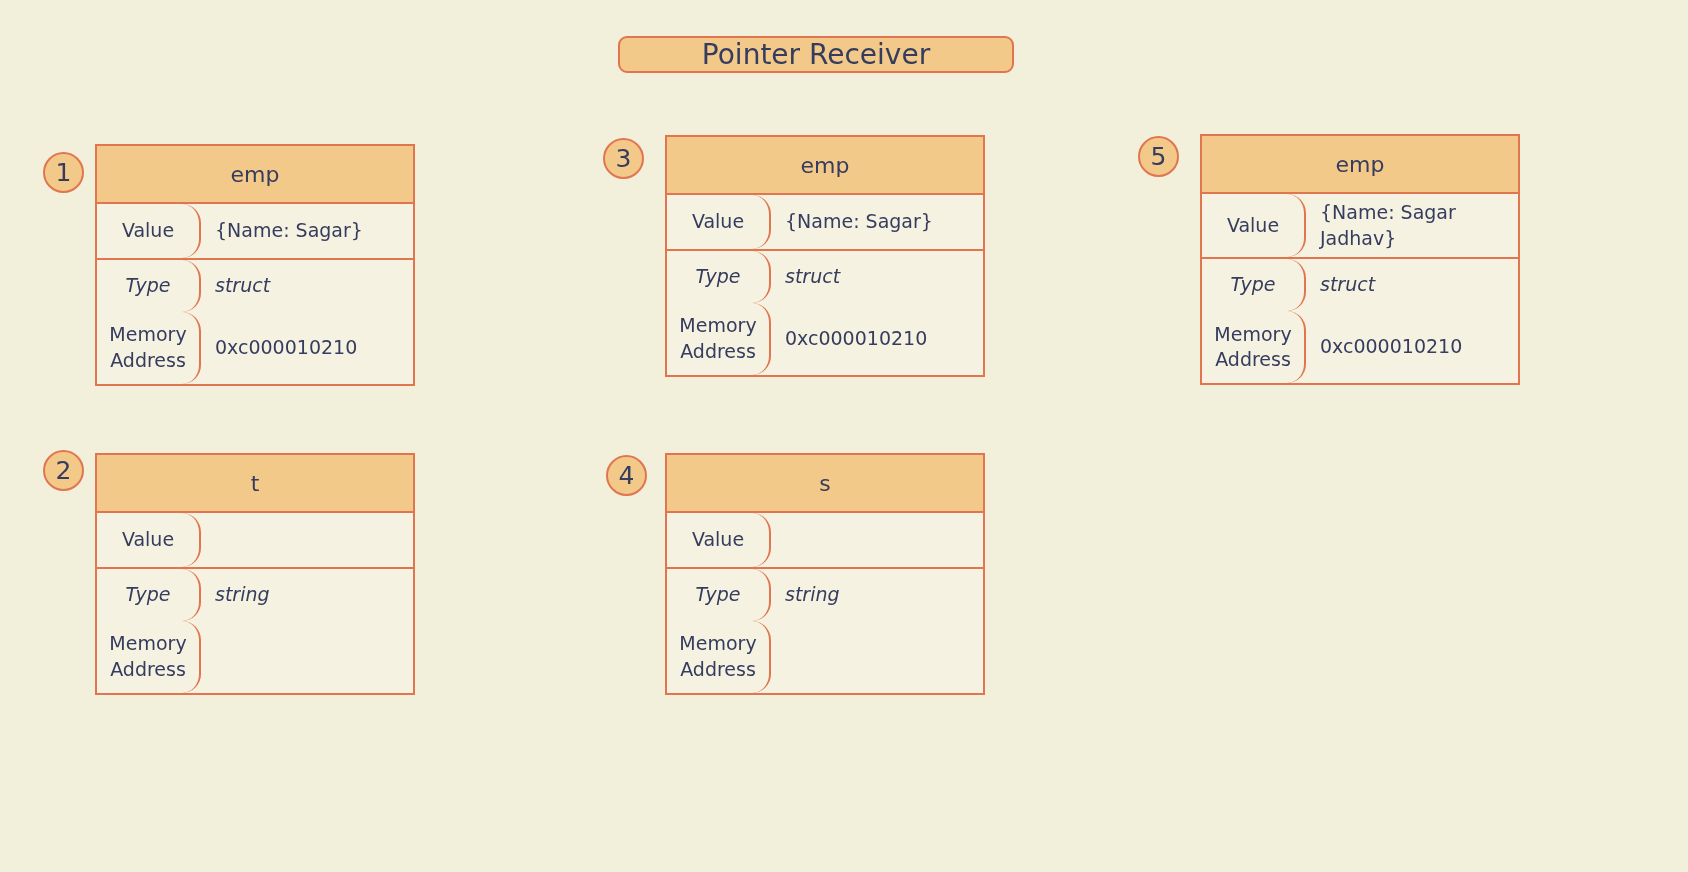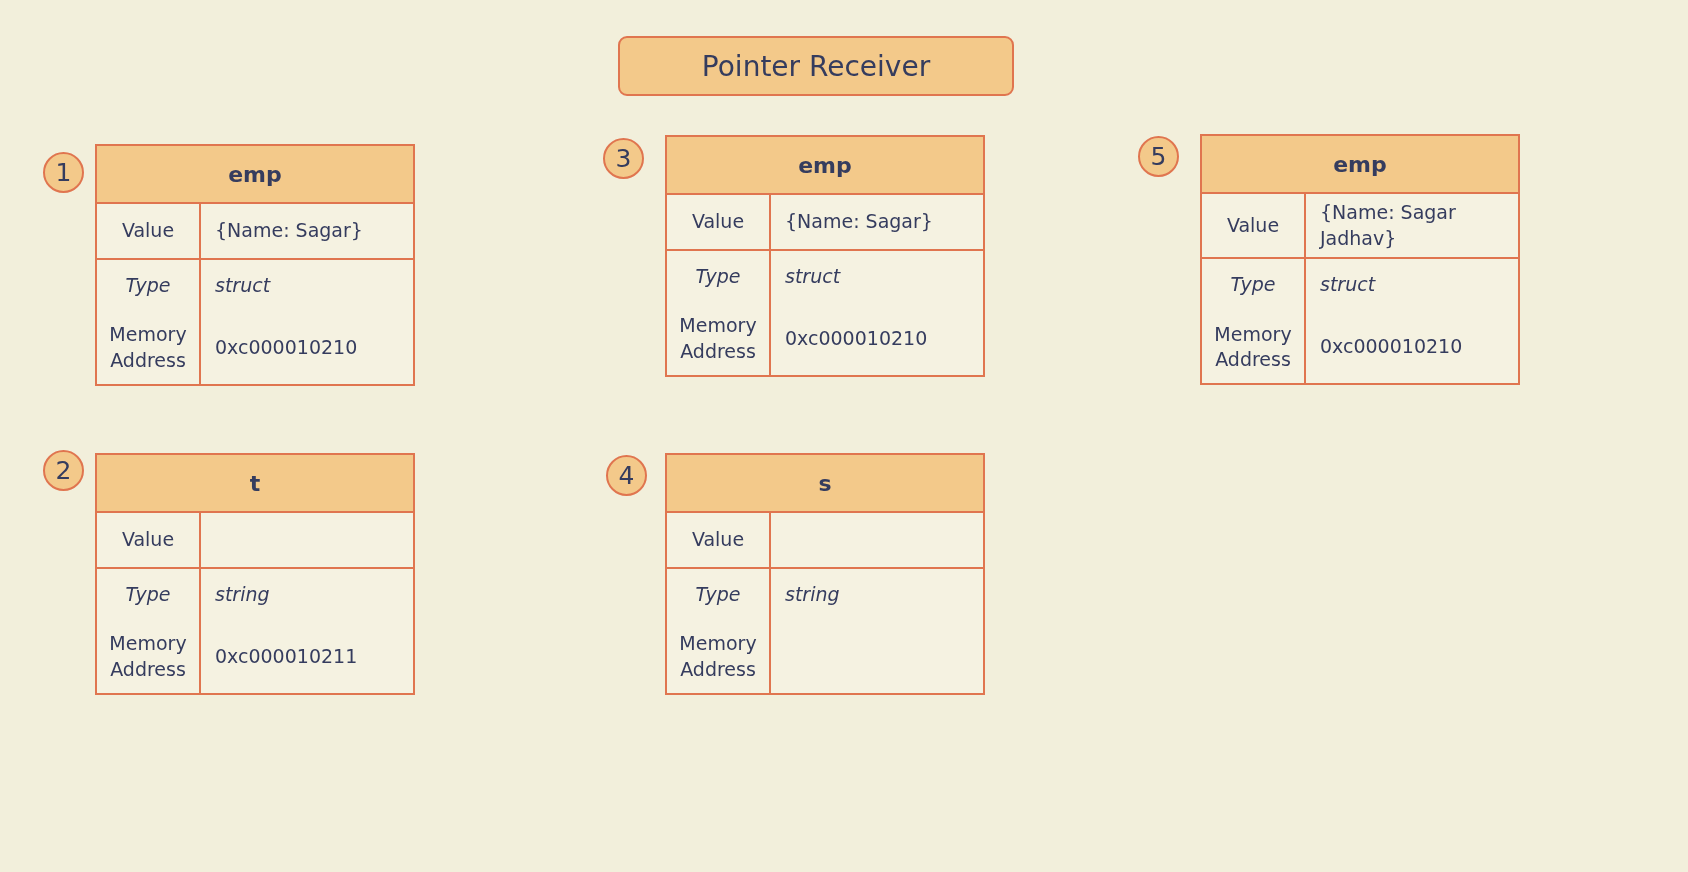--- a/index.html
+++ b/index.html
@@ -9,21 +9,21 @@
     background: #f2efdb;
     color: #353c5e;
     position: relative;
     overflow: hidden;
   }
   .canvas { position: absolute; inset: 0; }
 
   .title-box {
     position: absolute;
     left: 618px; top: 36px;
-    width: 396px; height: 60px;
+    width: 396px; height: 37px;
     background: #f3c98a;
     border: 2.5px solid #e0754f;
     border-radius: 9px;
     display: flex; align-items: center; justify-content: center;
     font-size: 28px;
     color: #353c5e;
   }
 
   .badge {
     position: absolute;
@@ -40,38 +40,39 @@
     position: absolute;
     width: 320px;
     background: #f5f2e1;
     border: 2px solid #e0754f;
   }
   .thead {
     height: 58px;
     background: #f3c98a;
     border-bottom: 2px solid #e0754f;
     display: flex; align-items: center; justify-content: center;
-    font-weight: bold;
+    font-weight: normal;
     font-size: 22px;
   }
   .trow {
     display: grid;
     grid-template-columns: 104px 1fr;
   }
   .value-row {
     border-bottom: 2px solid #e0754f;
     min-height: 56px;
   }
   .tlabel {
     border-right: 2px solid #e0754f;
     display: flex; align-items: center; justify-content: center;
     text-align: center;
     font-size: 19px;
     padding: 6px 4px;
     line-height: 1.35;
+    border-radius: 19px;
   }
   .tval {
     display: flex; align-items: center;
     font-size: 19px;
     padding: 6px 10px 6px 14px;
     line-height: 1.35;
   }
   .sub-type  { min-height: 52px; font-style: italic; }
   .sub-mem   { min-height: 72px; }
 </style>
@@ -110,21 +111,20 @@
     <div class="thead">t</div>
     <div class="trow value-row">
       <div class="tlabel">Value</div>
     </div>
     <div class="trow sub-type">
       <div class="tlabel">Type</div>
       <div class="tval">string</div>
     </div>
     <div class="trow sub-mem">
       <div class="tlabel">Memory Address</div>
-      <div class="tval">0xc000010211</div>
     </div>
   </div>
 
   <div class="badge" style="left:603px; top:138px;">
     <span>3</span>
   </div>
   <div class="memtable" style="left:665px; top:135px;">
     <div class="thead">emp</div>
     <div class="trow value-row">
       <div class="tlabel">Value</div>

